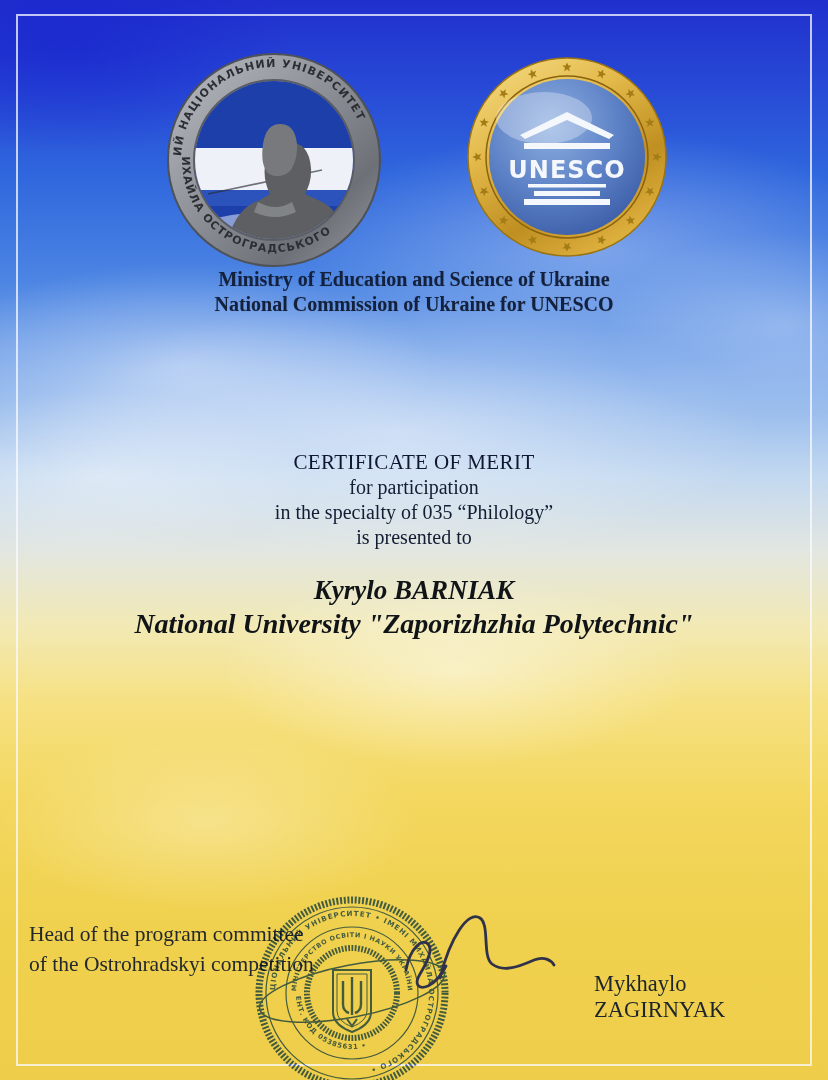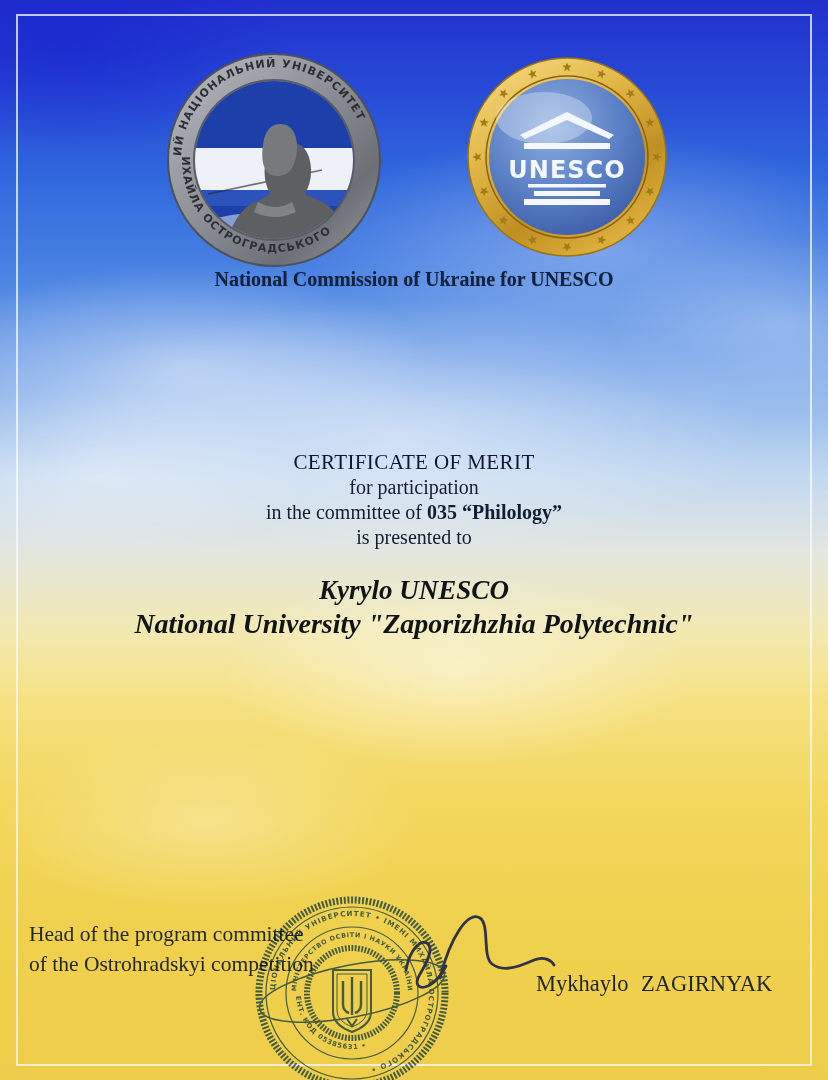--- a/index.html
+++ b/index.html
@@ -29,30 +29,30 @@
   }
   .abs{position:absolute;}
   .centered{left:0;right:0;text-align:center;}
   .header-block{
     top:267px; color:#14213d;
     font-size:20px; line-height:25px; font-weight:600;
     text-shadow:0 0 1px rgba(20,33,61,.25);
   }
   .award-block{ top:449px; color:#121c33; font-size:20px; line-height:25px; }
   .award-title{ font-size:21px; font-weight:400; letter-spacing:.4px; line-height:26px; color:#0f1730;}
-  .award-specialty{ font-weight:700; }
+  .award-specialty{ font-weight:400; }
   .name-block{ top:573px; color:#101417; font-style:italic; font-weight:700; }
   .recipient-name{ font-size:27px; line-height:34px; }
   .recipient-university{ font-size:28px; line-height:34px; }
   .role-block{
     top:919px; left:29px; color:#23282e;
     font-size:21.5px; line-height:30px; font-weight:500;
   }
   .signer-name{
-    top:971px; left:536px; color:#1d242c;
+    top:971px; left:594px; color:#1d242c;
     font-size:22.5px; word-spacing:7px; font-weight:500;
   }
   .seal-univ{ left:166px; top:52px; }
   .seal-unesco{ left:466px; top:56px; }
   .stamp{
     left:252px; top:893px;
     mix-blend-mode:multiply; opacity:.88;
   }
   .signature{ left:396px; top:908px; }
   svg text{ user-select:none; }
@@ -143,32 +143,33 @@
       <path d="M 54,79 L 101,56 L 148,79 L 143,83 L 101,64 L 59,83 Z"></path>
       <rect x="58" y="87" width="86" height="6"></rect>
       <text x="101" y="122" text-anchor="middle" font-family="DejaVu Sans, sans-serif" font-size="24" font-weight="bold" letter-spacing="1">UNESCO</text>
       <rect x="62" y="128" width="78" height="3.5"></rect>
       <rect x="68" y="135" width="66" height="5"></rect>
       <rect x="58" y="143" width="86" height="6"></rect>
     </g>
   </svg>
 
   <div class="abs centered header-block">
+    <div>Ministry of Education and Science of Ukraine</div>
     <div>National Commission of Ukraine for UNESCO</div>
   </div>
 
   <div class="abs centered award-block">
     <div class="award-title">CERTIFICATE OF MERIT</div>
     <div>for participation</div>
-    <div><span>in the committee of </span><span class="award-specialty">035 “Philology”</span></div>
+    <div><span>in the specialty of </span><span class="award-specialty">035 “Philology”</span></div>
     <div>is presented to</div>
   </div>
 
   <div class="abs centered name-block">
-    <div class="recipient-name">Kyrylo UNESCO</div>
+    <div class="recipient-name">Kyrylo BARNIAK</div>
     <div class="recipient-university">National University "Zaporizhzhia Polytechnic"</div>
   </div>
 
   <div class="abs role-block">
     <div>Head of the program committee</div>
     <div>of the Ostrohradskyi competition</div>
   </div>
 
   <svg class="abs stamp" width="200" height="200" viewBox="0 0 200 200">
     <defs>

